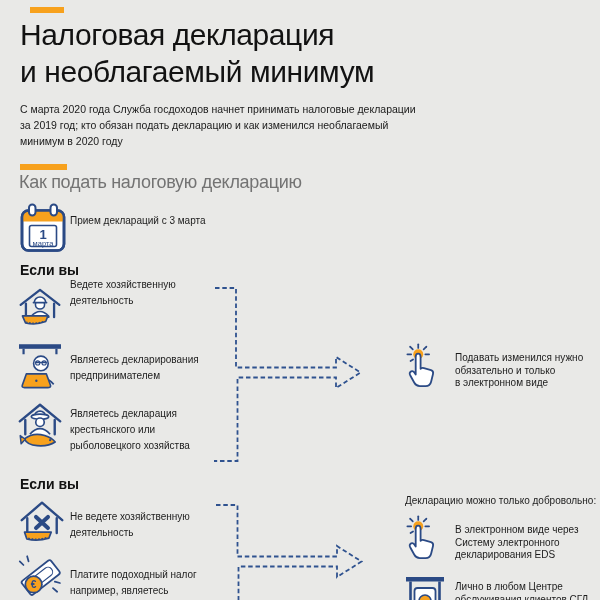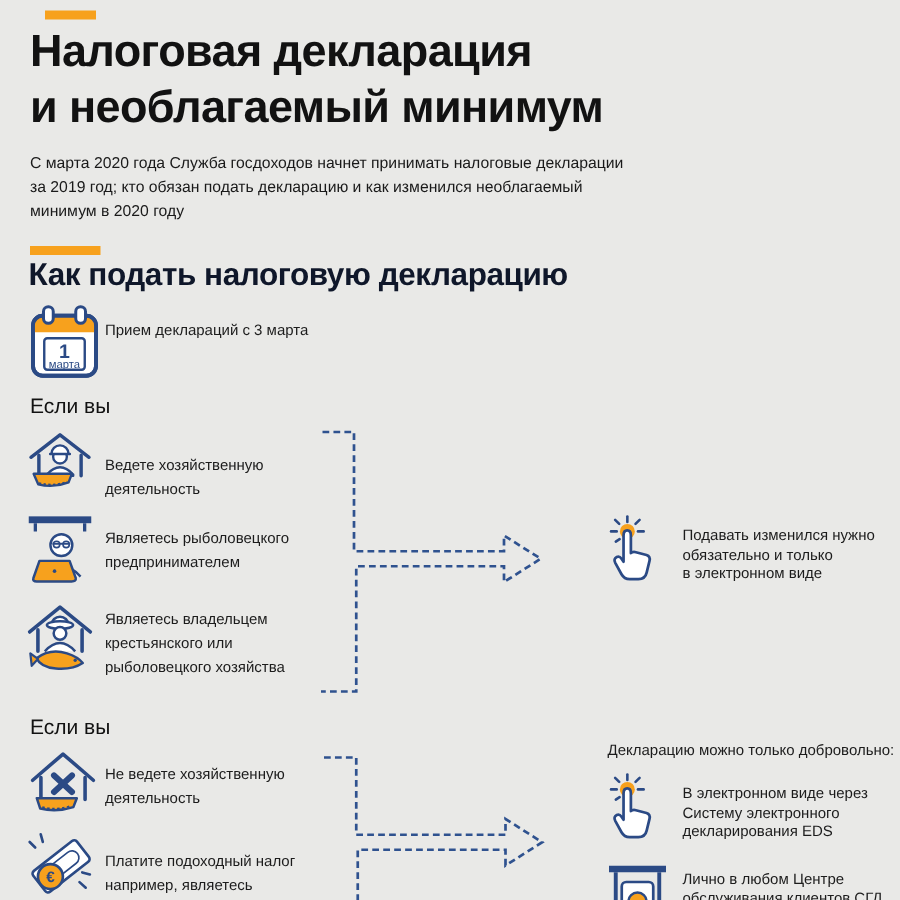--- a/index.html
+++ b/index.html
@@ -4,24 +4,24 @@
 <style>
   html,body{margin:0;padding:0}
   body{
     width:600px;height:600px;overflow:hidden;position:relative;
     background:#e9e9e7;color:#1a1a1a;
     font-family:"Liberation Sans", sans-serif;
   }
   .abs{position:absolute}
   .pre{white-space:pre-line}
   .dash{background:#f7a11d}
-  .h1{font-weight:bold;font-size:30px;line-height:37px;letter-spacing:-0.4px;color:#121212}
+  .h1{font-weight:normal;font-size:30px;line-height:37px;letter-spacing:-0.4px;color:#121212}
   .sub{font-size:10.5px;line-height:16px;color:#1a1a1a}
-  .h2{font-weight:bold;font-size:21px;letter-spacing:-0.3px;color:#0f172a}
-  .h3{font-weight:normal;font-size:14px;color:#121212}
+  .h2{font-weight:normal;font-size:18px;letter-spacing:-0.3px;color:#737373}
+  .h3{font-weight:bold;font-size:14px;color:#121212}
   .item-text{font-size:10px;line-height:16px;color:#1c1c1c}
   .r-text{font-size:10px;line-height:12.5px;color:#1c1c1c}
   .r-head{font-size:10px;color:#1c1c1c}
   .cal-label{font-size:10px;color:#1c1c1c}
   svg{display:block}
 </style>
 </head>
 <body>
 
 <div class="abs dash" style="left:30px;top:7px;width:34px;height:6px"></div>
@@ -56,53 +56,53 @@
     <path d="M3 20 L25 3 L47 20" fill="none" stroke="#2b4a85" stroke-width="2.6" stroke-linecap="round" stroke-linejoin="round"></path>
     <path d="M9 18.5 V34 M41 18.5 V34" stroke="#2b4a85" stroke-width="2.6" stroke-linecap="round"></path>
     <circle cx="25" cy="19.5" r="5.2" fill="#ffffff" stroke="#2b4a85" stroke-width="1.8"></circle>
     <path d="M18.5 17.5 a6.5 6.5 0 0 1 13 0" fill="#ffffff" stroke="#2b4a85" stroke-width="1.8"></path>
     <path d="M17.5 17.5 H32.5" stroke="#2b4a85" stroke-width="1.8" stroke-linecap="round"></path>
     <path d="M15 33 Q25 22 35 33 L35 34 H15 Z" fill="#ffffff" stroke="#2b4a85" stroke-width="1.8" stroke-linejoin="round"></path>
     <path d="M5 32.5 H34 L31.5 39 Q20 43.5 8.5 40.5 L5 32.5 Z" fill="#f7a11d" stroke="#2b4a85" stroke-width="1.8" stroke-linejoin="round"></path>
     <path d="M9 39.5 q11 2.8 21.5 -1" stroke="#2b4a85" stroke-width="1.4" fill="none" stroke-dasharray="1.8 1.8"></path>
   </svg>
 </div>
-<div class="abs item-text pre" style="left:70px;top:303px">Ведете хозяйственную
+<div class="abs item-text pre" style="left:70px;top:277px">Ведете хозяйственную
 деятельность</div>
 
 <div class="abs" style="left:19px;top:336px">
   <svg viewBox="0 0 46 58" width="42" height="53">
     <rect x="0" y="9" width="46" height="5" fill="#2b4a85"></rect>
     <path d="M5 14 v6 M41 14 v6" stroke="#2b4a85" stroke-width="2.4"></path>
     <circle cx="24" cy="30" r="8" fill="#ffffff" stroke="#2b4a85" stroke-width="1.8"></circle>
     <path d="M17.5 29 h13" stroke="#2b4a85" stroke-width="1.6"></path>
     <circle cx="20.5" cy="29.5" r="2.3" fill="none" stroke="#2b4a85" stroke-width="1.2"></circle>
     <circle cx="27.5" cy="29.5" r="2.3" fill="none" stroke="#2b4a85" stroke-width="1.2"></circle>
     <path d="M10 53 Q24 37 38 53" fill="#ffffff" stroke="#2b4a85" stroke-width="1.8"></path>
     <path d="M8 41.5 H30 L34.5 54 Q35 56.5 31.5 56.5 H6 Q2.8 56.5 3.6 54 L8 41.5 Z" fill="#f7a11d" stroke="#2b4a85" stroke-width="1.8" stroke-linejoin="round"></path>
     <circle cx="19" cy="49" r="1.3" fill="#2b4a85"></circle>
   </svg>
 </div>
-<div class="abs item-text pre" style="left:70px;top:352px">Являетесь рыболовецкого
+<div class="abs item-text pre" style="left:70px;top:352px">Являетесь декларирования
 предпринимателем</div>
 
 <div class="abs" style="left:17px;top:401px">
   <svg viewBox="0 0 50 52" width="46" height="48">
     <path d="M3 22 L25 4 L47 22" fill="none" stroke="#2b4a85" stroke-width="2.6" stroke-linecap="round" stroke-linejoin="round"></path>
     <path d="M9 20.5 V36 M41 20.5 V36" stroke="#2b4a85" stroke-width="2.6" stroke-linecap="round"></path>
     <path d="M19 16.5 a6 5.5 0 0 1 12 0" fill="#ffffff" stroke="#2b4a85" stroke-width="1.8"></path>
     <ellipse cx="25" cy="17" rx="9.5" ry="2.8" fill="#ffffff" stroke="#2b4a85" stroke-width="1.8"></ellipse>
     <circle cx="25" cy="23" r="4.6" fill="#ffffff" stroke="#2b4a85" stroke-width="1.8"></circle>
     <path d="M14 36 Q25 24 36 36" fill="#ffffff" stroke="#2b4a85" stroke-width="1.8"></path>
     <path d="M8 41 Q18 33.5 30 37.5 Q38 40 41.5 44.5 Q34 49.5 22 48.5 Q11 47.5 8 41 Z" fill="#f7a11d" stroke="#2b4a85" stroke-width="1.8" stroke-linejoin="round"></path>
     <path d="M9 41.5 L3.5 37.5 L4.5 46.5 Z" fill="#f7a11d" stroke="#2b4a85" stroke-width="1.6" stroke-linejoin="round"></path>
     <circle cx="36" cy="42.5" r="1.2" fill="#2b4a85"></circle>
   </svg>
 </div>
-<div class="abs item-text pre" style="left:70px;top:406px">Являетесь владельцем
+<div class="abs item-text pre" style="left:70px;top:406px">Являетесь декларация
 крестьянского или
 рыболовецкого хозяйства</div>
 
 <svg class="abs" style="left:0;top:0" width="600" height="600" viewBox="0 0 600 600">
   <path d="M215 288 L236 288 L236 367.5 L336 367.5 L336 357 L360.5 372.5 L336 388 L336 377.5 L237.5 377.5 L237.5 461 L214 461" fill="none" stroke="#2f528f" stroke-width="1.8" stroke-dasharray="4.5 2.8"></path>
   <path d="M216 505 L237.5 505 L237.5 556.5 L337 556.5 L337 546 L361.5 561.5 L337 577 L337 566.5 L238.5 566.5 L238.5 601" fill="none" stroke="#2f528f" stroke-width="1.8" stroke-dasharray="4.5 2.8"></path>
 </svg>
 
 <div class="abs" style="left:406px;top:342px">
   <svg viewBox="0 0 32 54" width="29" height="49">

